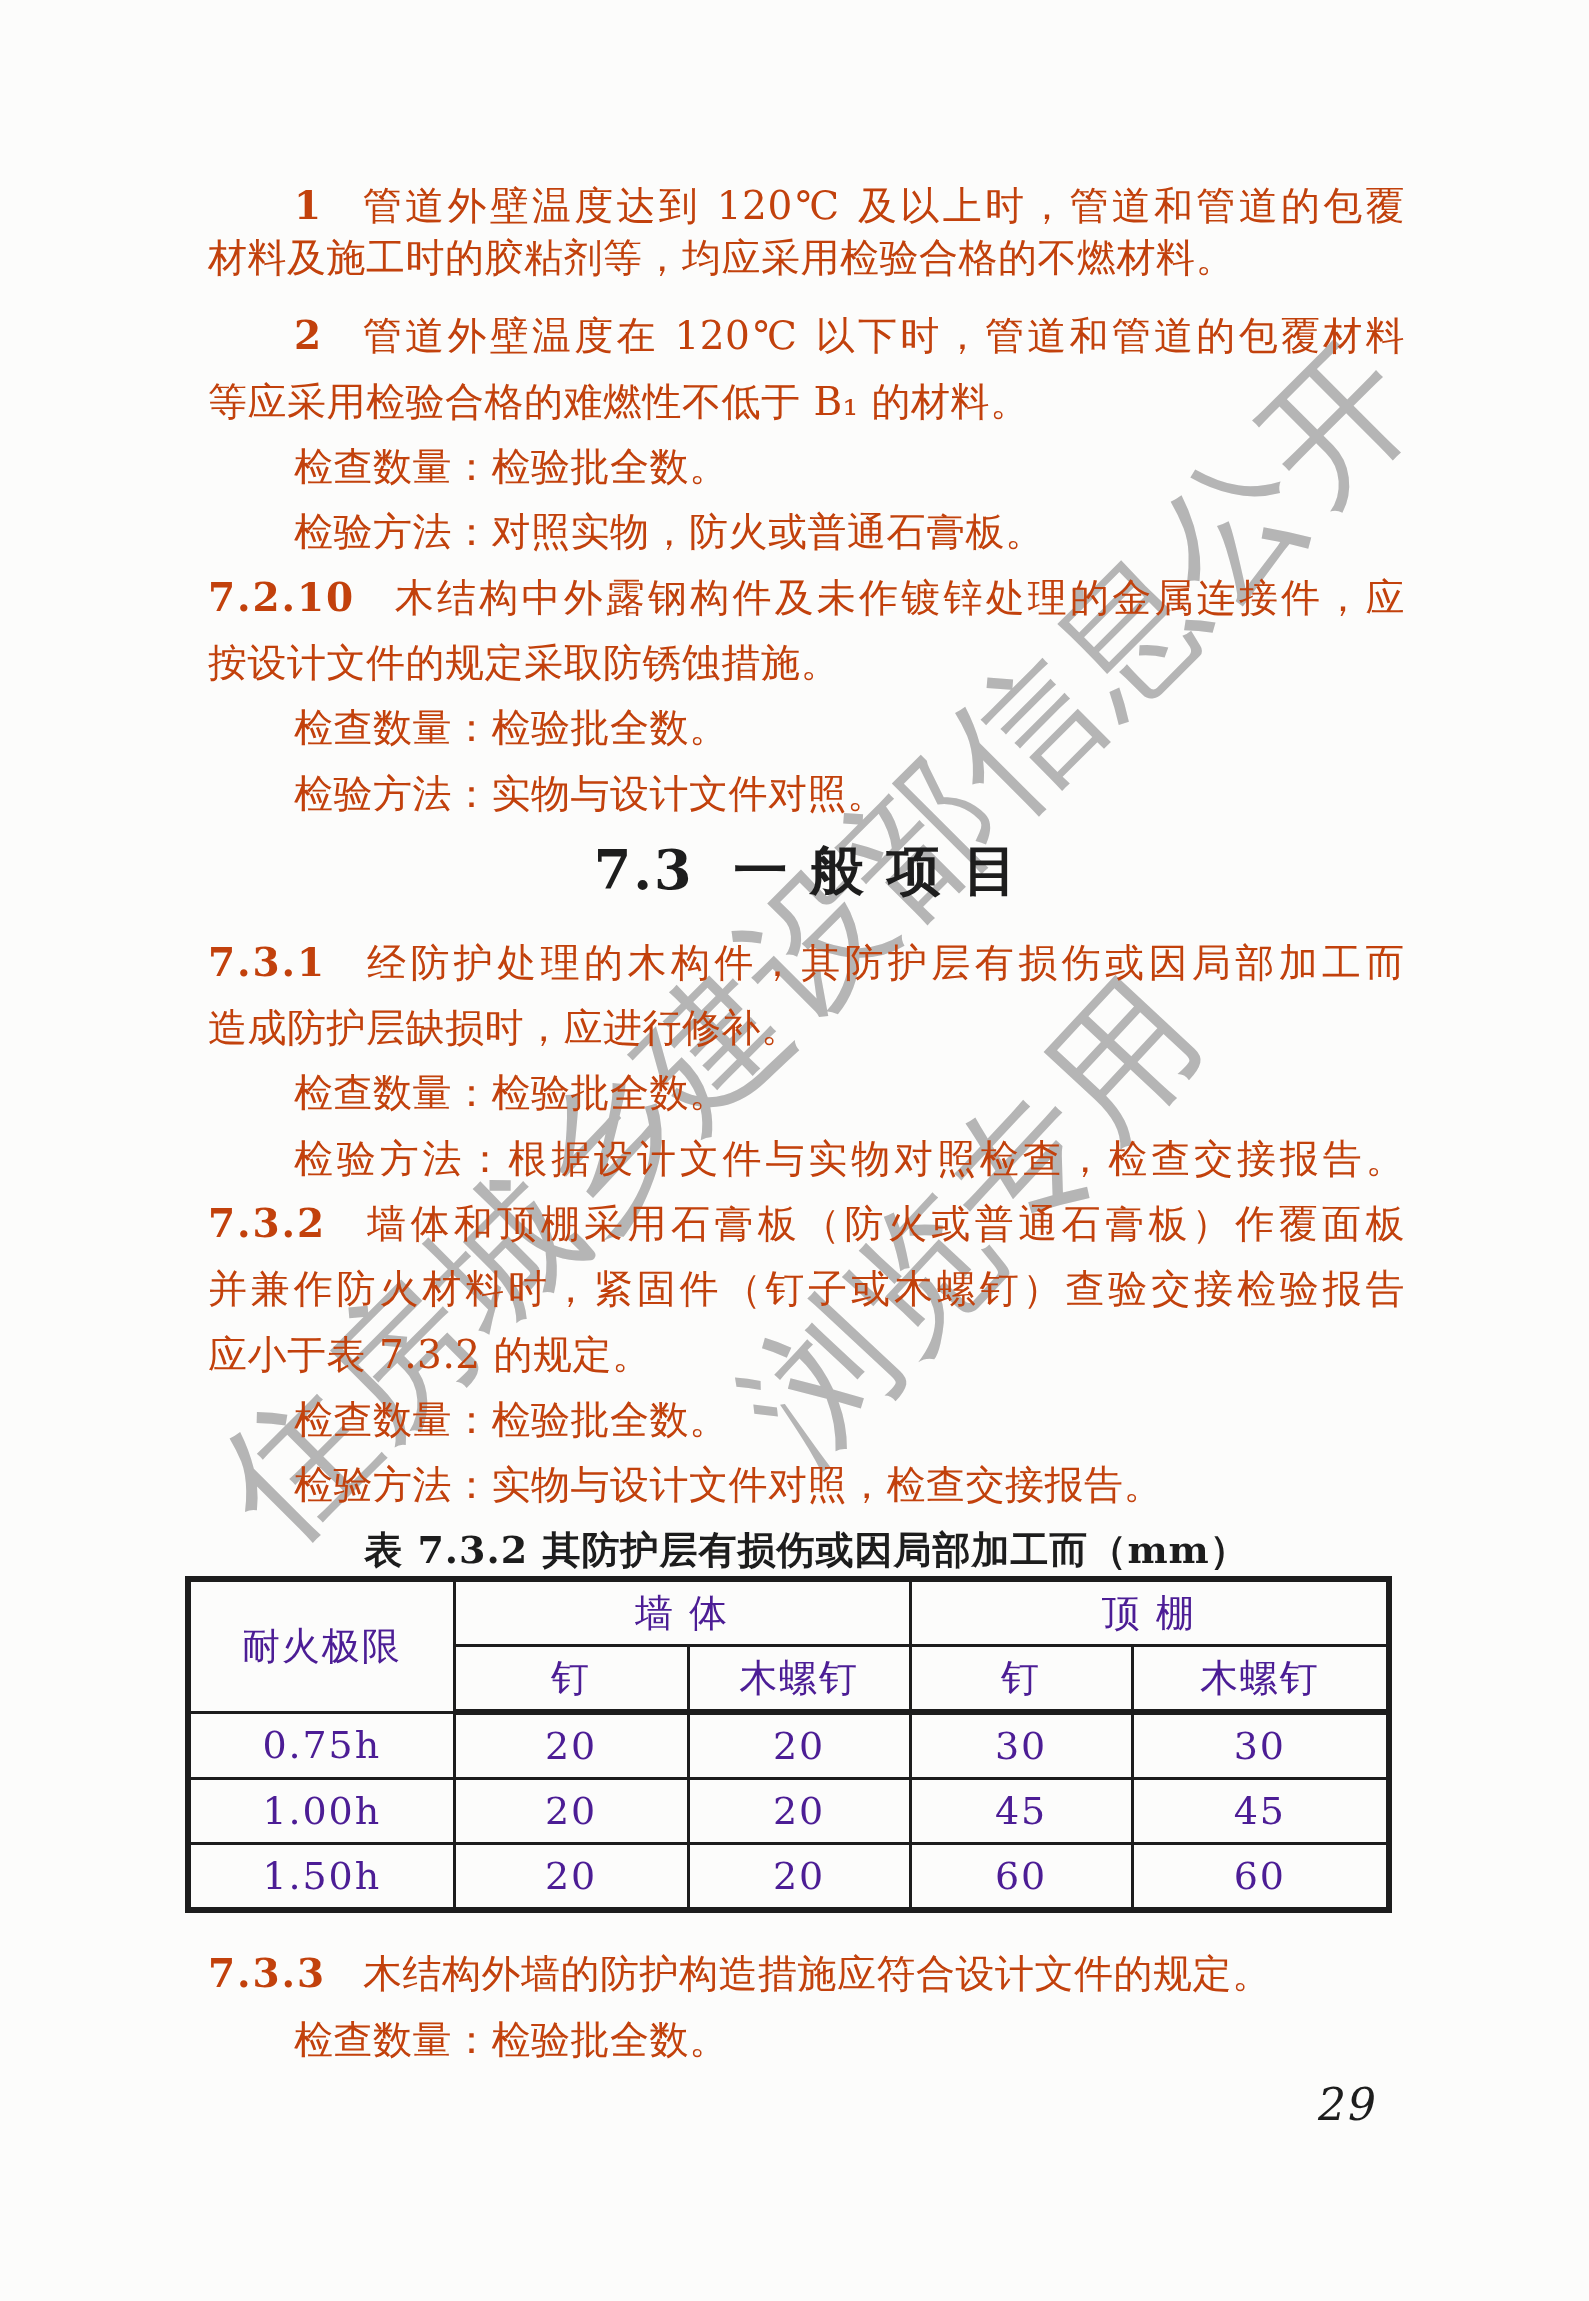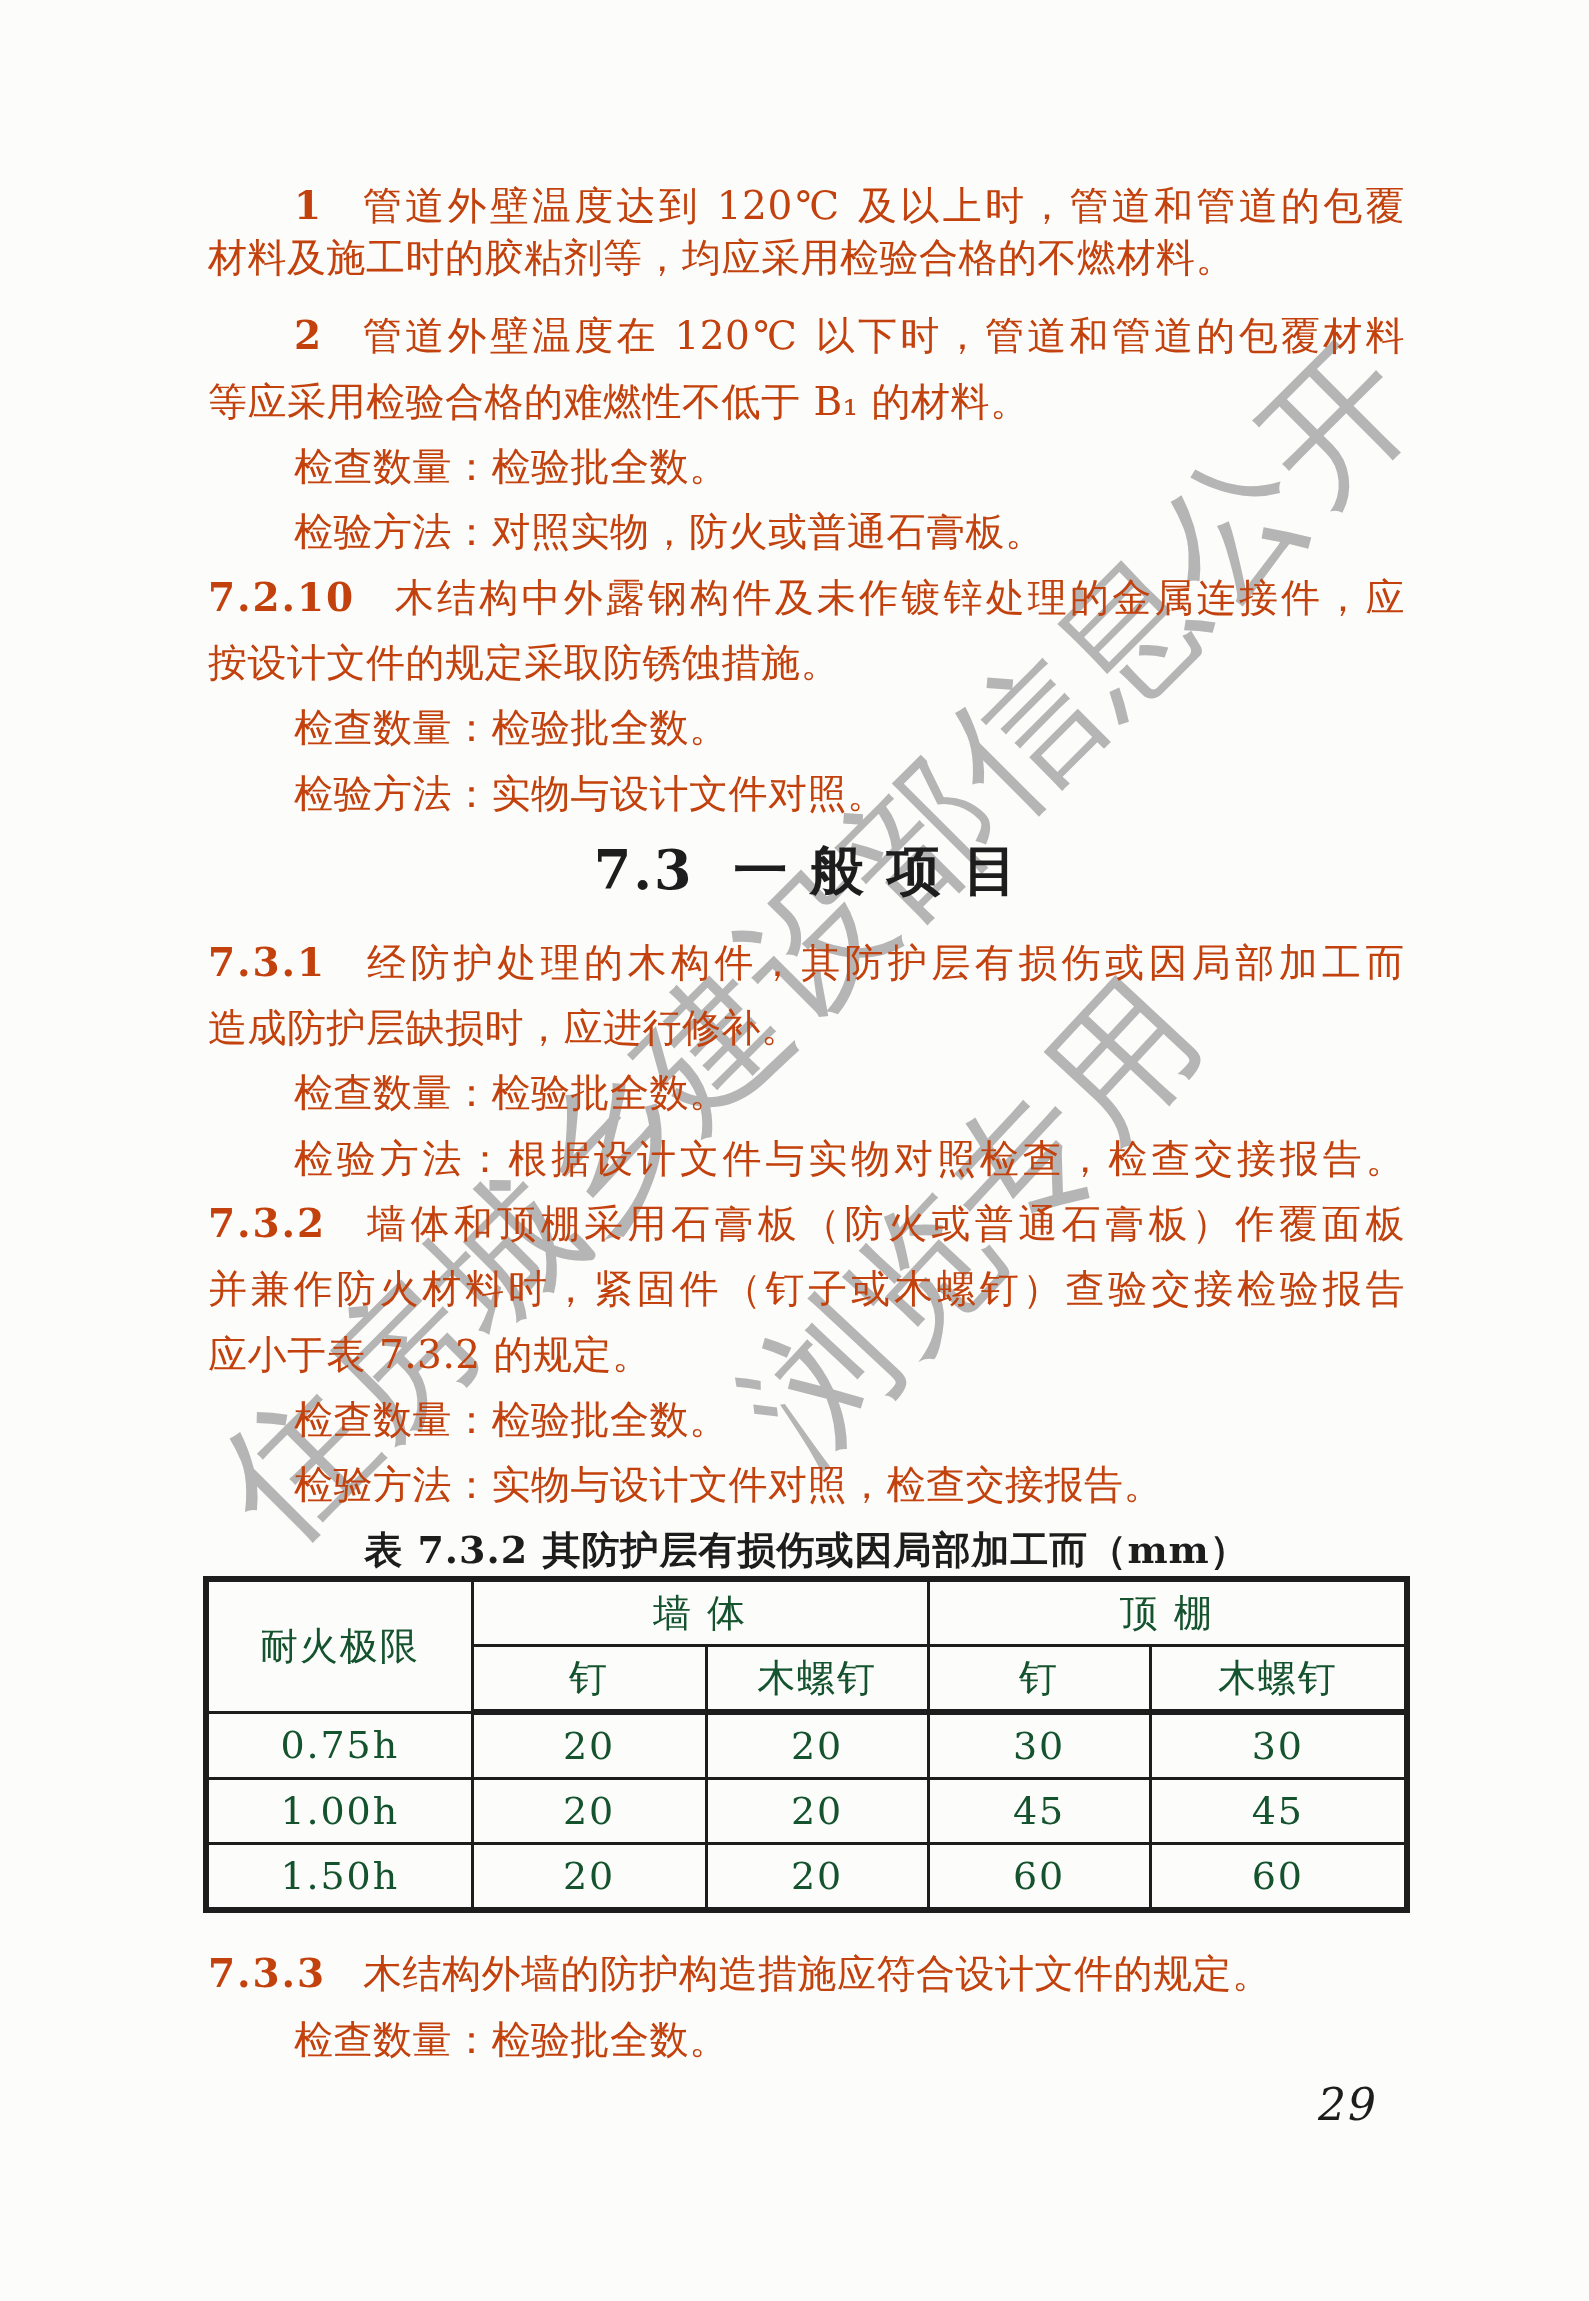--- a/index.html
+++ b/index.html
@@ -29,23 +29,23 @@
   #section-heading{
     position:absolute;top:843px;left:208px;width:1197px;text-align:center;
     font-weight:bold;font-size:54px;line-height:1;letter-spacing:1.9px;
   }
   #section-heading .num{margin-right:40px;}
   #table-title{
     position:absolute;top:1529px;left:208px;width:1197px;text-align:center;
     font-weight:bold;font-size:38px;line-height:1.1;letter-spacing:1px;
   }
   #depth-table{
-    position:absolute;top:1576px;left:203px;width:1202px;height:312px;
+    position:absolute;top:1576px;left:185px;width:1202px;height:312px;
     border-collapse:collapse;table-layout:fixed;
-    font-size:38px;color:#14532d;padding-left:16px;
+    font-size:38px;color:#4c1d95;padding-left:16px;
   }
   #depth-table{border:6.7px solid #1d1d1d;}
   #depth-table td{
     border:3.8px solid #1d1d1d;text-align:center;vertical-align:middle;
     padding:0;letter-spacing:1.9px;height:62px;line-height:1;
   }
   #depth-table tr.subhead td{border-bottom:6.7px solid #1d1d1d;}
   #page-number{
     position:absolute;top:2083px;left:1318px;
     font-style:italic;font-size:44px;line-height:1;letter-spacing:1.9px;

